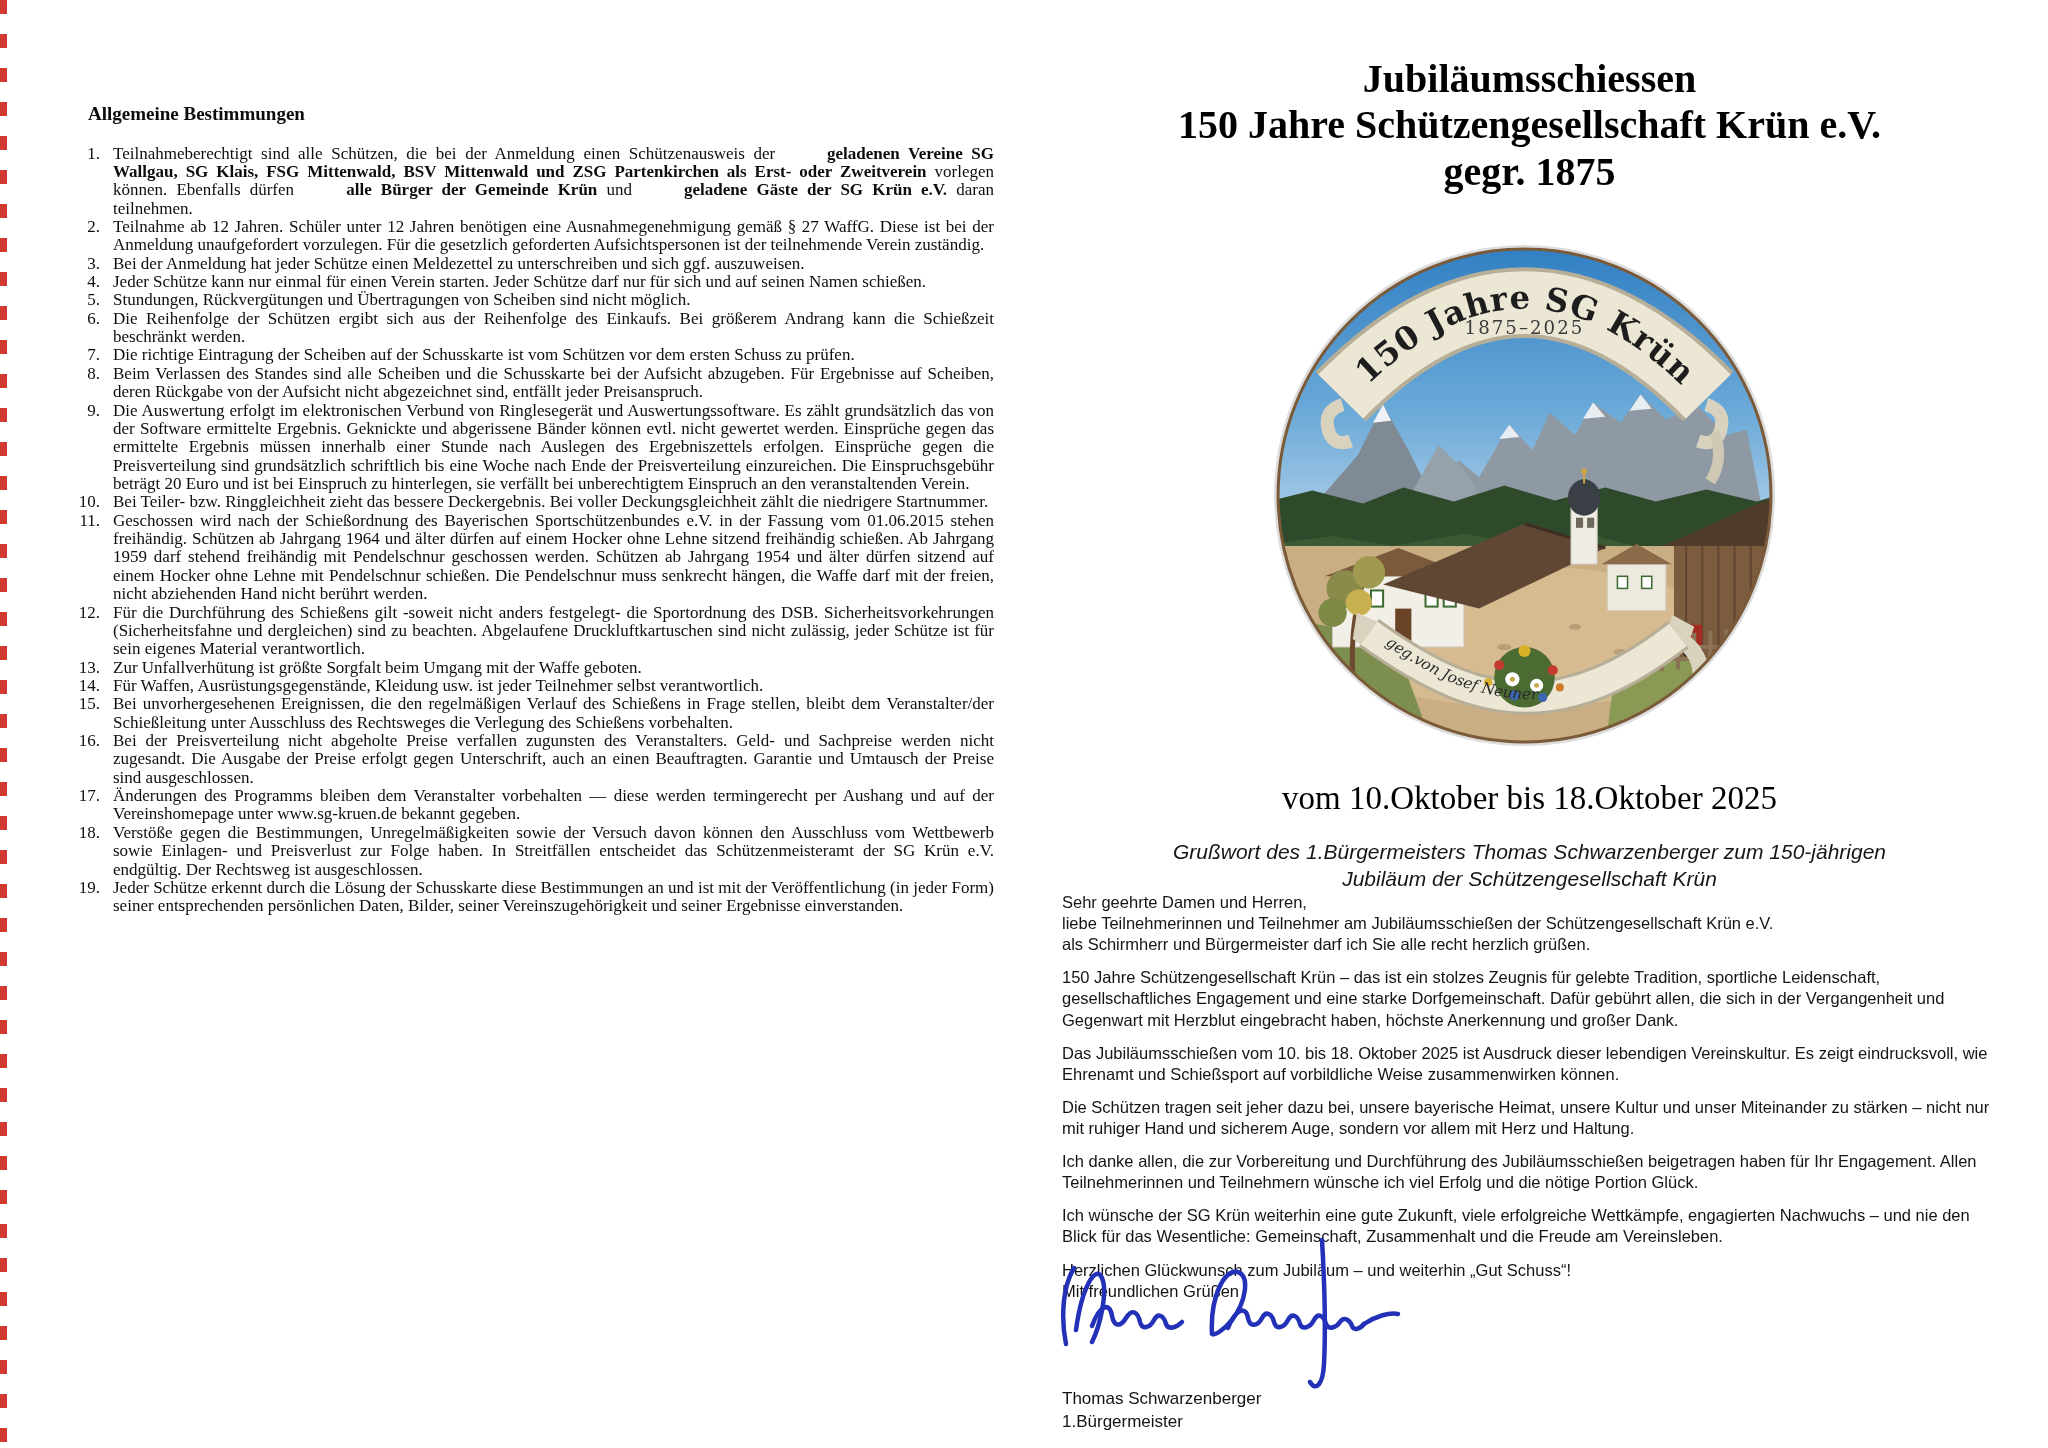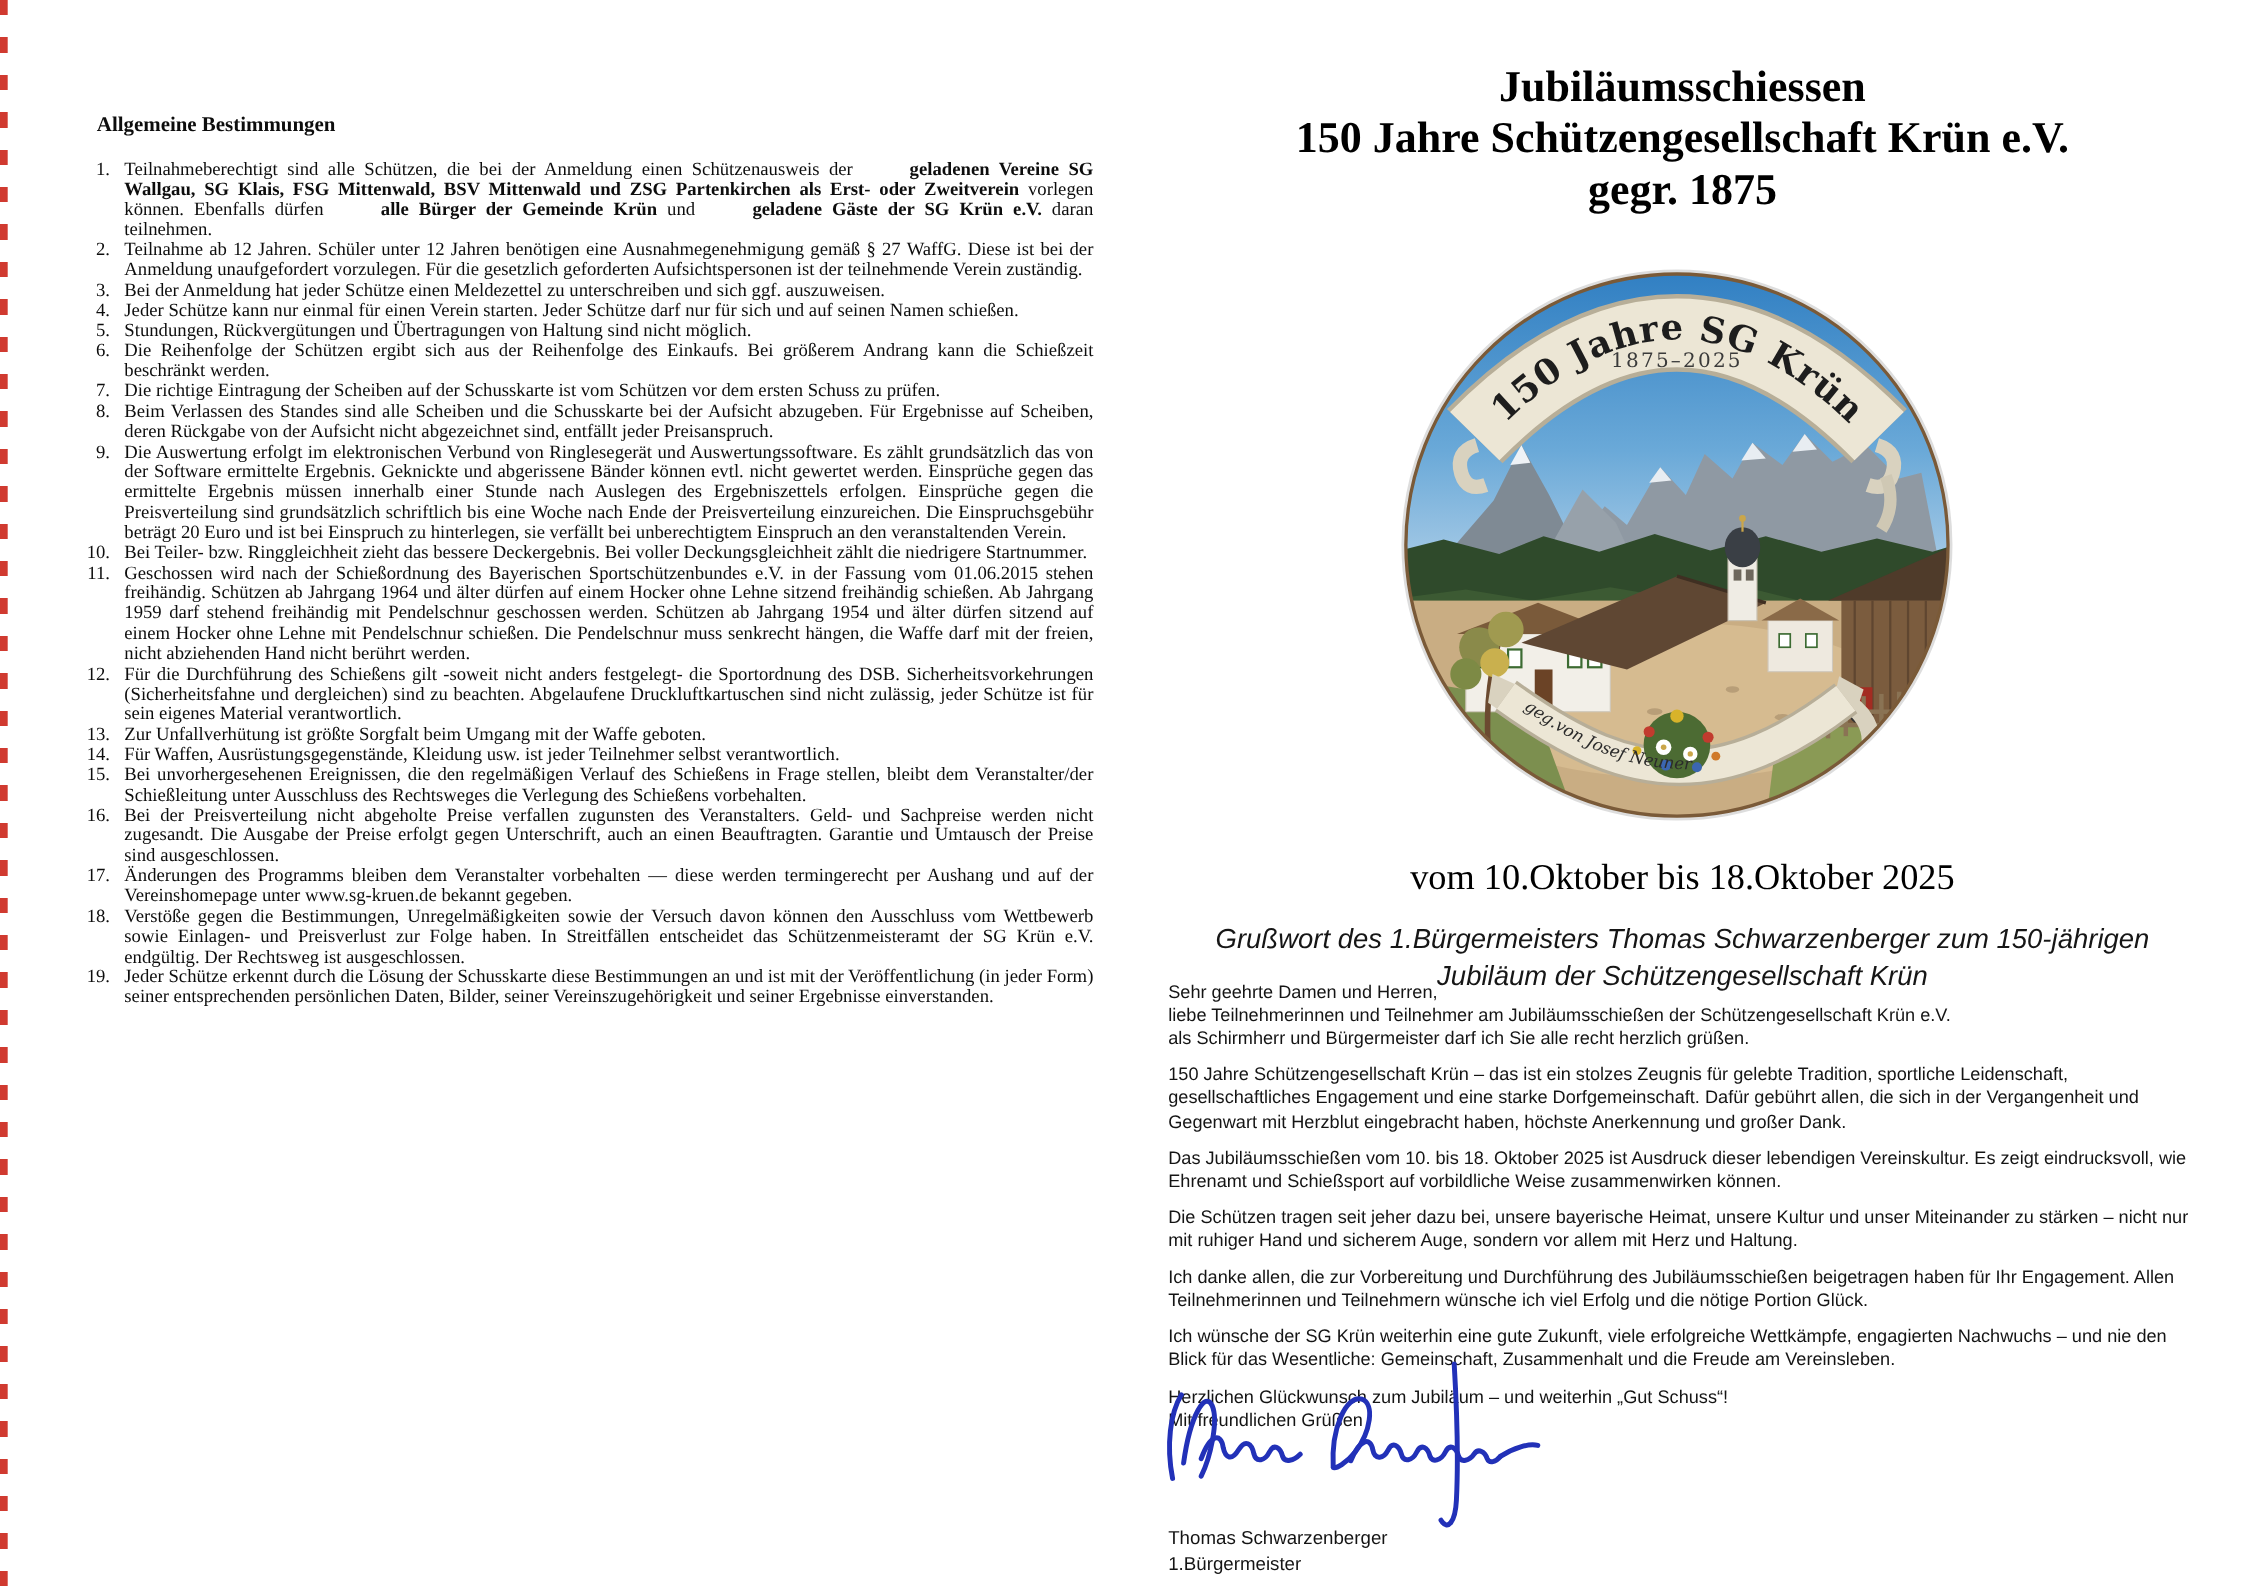--- a/index.html
+++ b/index.html
@@ -16,21 +16,21 @@
   .rule .rtext{text-align:justify;}
   .rule b{font-weight:bold;margin-left:43px;}
 
   
   .title{position:absolute;left:1062px;top:56px;width:935px;text-align:center;
     font-family:"Liberation Serif",serif;font-weight:bold;font-size:40px;line-height:1.16;color:#000;}
   .plate-wrap{position:absolute;left:1272px;top:243px;width:505px;height:505px;}
   .date-line{position:absolute;left:1062px;top:780px;width:935px;text-align:center;
     font-family:"Liberation Serif",serif;font-weight:normal;font-size:33px;color:#000;}
   .greet-head{position:absolute;left:1062px;top:838px;width:935px;text-align:center;
-    font-family:"Liberation Sans",sans-serif;font-style:italic;font-size:25px;line-height:1.3;
+    font-family:"Liberation Sans",sans-serif;font-style:italic;font-size:21px;line-height:1.3;
     white-space:pre-line;color:#161616;}
   .paras{position:absolute;left:1062px;top:892px;width:940px;
     font-family:"Liberation Sans",sans-serif;font-size:16.5px;line-height:1.28;color:#141414;}
   .paras p{margin:0 0 12px 0;white-space:pre-line;}
   .closing{position:absolute;left:1062px;top:1282px;width:500px;
     font-family:"Liberation Sans",sans-serif;font-size:16.5px;color:#141414;}
   .sig-svg{position:absolute;left:1056px;top:1232px;}
   .sig-block{position:absolute;left:1062px;top:1388px;
     font-family:"Liberation Sans",sans-serif;font-size:17px;line-height:1.35;color:#141414;}
 </style>
@@ -55,21 +55,21 @@
         <div class="rule">
           <span class="num">3.</span>
           <span class="rtext"><span>Bei der Anmeldung hat jeder Schütze einen Meldezettel zu unterschreiben und sich ggf. auszuweisen.</span></span>
         </div>
         <div class="rule">
           <span class="num">4.</span>
           <span class="rtext"><span>Jeder Schütze kann nur einmal für einen Verein starten. Jeder Schütze darf nur für sich und auf seinen Namen schießen.</span></span>
         </div>
         <div class="rule">
           <span class="num">5.</span>
-          <span class="rtext"><span>Stundungen, Rückvergütungen und Übertragungen von Haltung sind nicht möglich.</span></span>
+          <span class="rtext"><span>Stundungen, Rückvergütungen und Übertragungen von Scheiben sind nicht möglich.</span></span>
         </div>
         <div class="rule">
           <span class="num">6.</span>
           <span class="rtext"><span>Die Reihenfolge der Schützen ergibt sich aus der Reihenfolge des Einkaufs. Bei größerem Andrang kann die Schießzeit beschränkt werden.</span></span>
         </div>
         <div class="rule">
           <span class="num">7.</span>
           <span class="rtext"><span>Die richtige Eintragung der Scheiben auf der Schusskarte ist vom Schützen vor dem ersten Schuss zu prüfen.</span></span>
         </div>
         <div class="rule">

